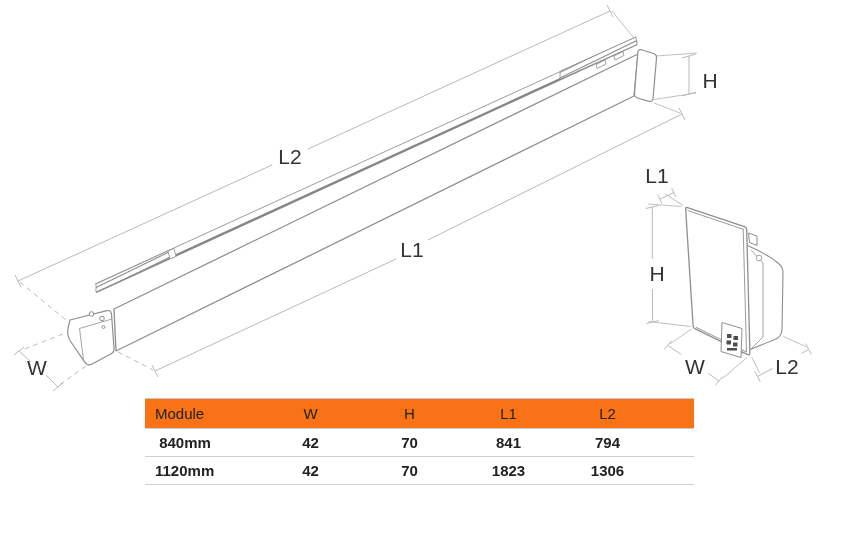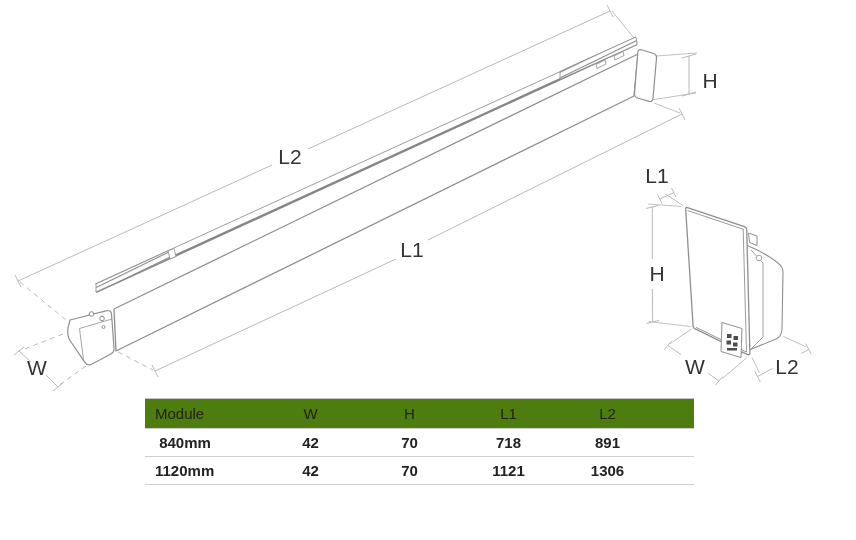--- a/index.html
+++ b/index.html
@@ -4,21 +4,21 @@
 <style>
   html,body{margin:0;padding:0;background:#ffffff;}
   body{width:856px;height:540px;position:relative;overflow:hidden;
        font-family:"Liberation Sans","DejaVu Sans",sans-serif;}
   #drawing{position:absolute;left:0;top:0;}
   .dim-label{font-size:21px;fill:#333333;}
   .spec-table{position:absolute;left:145px;top:398px;width:549px;
               border-collapse:collapse;table-layout:fixed;
               font-size:15px;color:#222222;border-top:1px solid #c6c6c6;}
   .spec-table tr{border-bottom:1px solid #cfcfcf;}
-  .spec-table th{background:#4d7c0f;font-weight:400;height:29px;padding:0;}
+  .spec-table th{background:#f97316;font-weight:400;height:29px;padding:0;}
   .spec-table td{height:27px;padding:0;font-weight:bold;}
   .spec-table th.c-module, .spec-table td.c-module{text-align:left;padding-left:10px;white-space:pre;}
   .spec-table th.c-num, .spec-table td.c-num{text-align:center;}
 </style>
 </head>
 <body>
 
 <svg id="drawing" width="856" height="540" viewBox="0 0 856 540">
   <defs>
     <pattern id="hatch" patternUnits="userSpaceOnUse" width="5" height="5" patternTransform="rotate(64)">
@@ -189,26 +189,26 @@
       <th class="c-num">L1</th>
       <th class="c-num">L2</th>
       <th></th>
     </tr>
   </thead>
   <tbody>
     <tr>
       <td class="c-module"> 840mm</td>
       <td class="c-num">42</td>
       <td class="c-num">70</td>
-      <td class="c-num">718</td>
-      <td class="c-num">891</td>
+      <td class="c-num">841</td>
+      <td class="c-num">794</td>
       <td></td>
     </tr>
     <tr>
       <td class="c-module">1120mm</td>
       <td class="c-num">42</td>
       <td class="c-num">70</td>
-      <td class="c-num">1121</td>
+      <td class="c-num">1823</td>
       <td class="c-num">1306</td>
       <td></td>
     </tr>
   </tbody>
 </table>
 
 </body></html>

